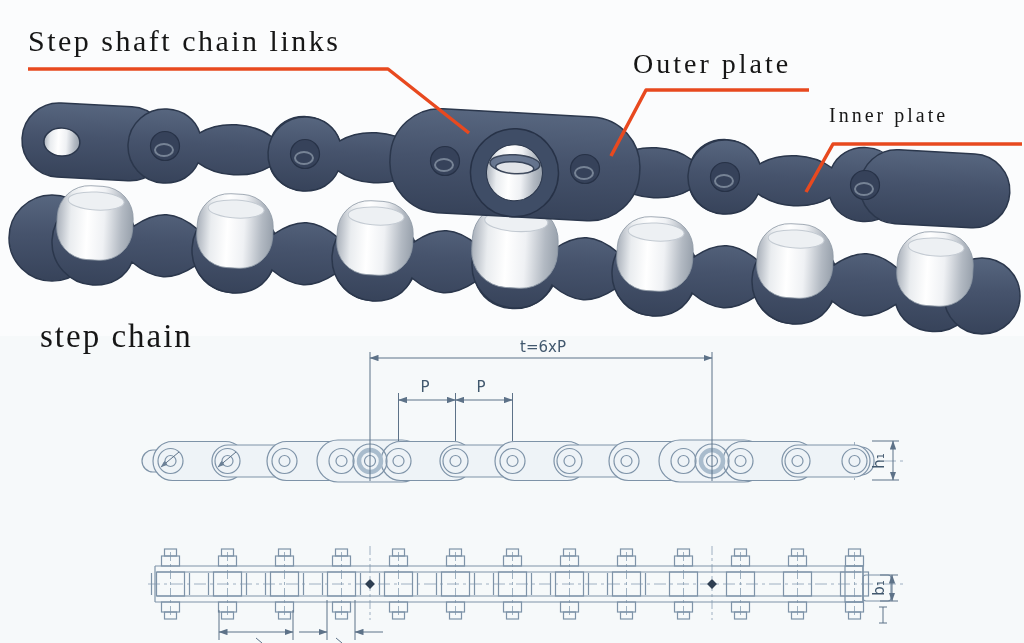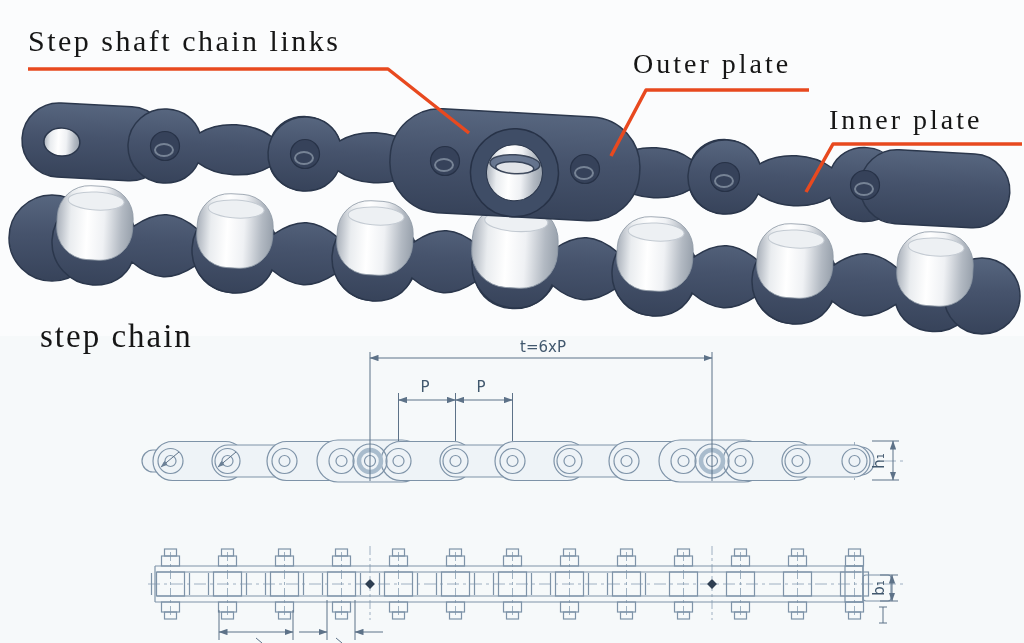--- a/index.html
+++ b/index.html
@@ -2,21 +2,21 @@
 <html><head>
 <meta charset="utf-8">
 <style>
   html,body{margin:0;padding:0;background:#ffffff;}
   .stage{position:relative;width:1024px;height:643px;background:#fbfcfd;overflow:hidden;
          font-family:"Liberation Serif",serif;}
   .stage svg{position:absolute;left:0;top:0;}
   .lbl{position:absolute;color:#161616;white-space:nowrap;z-index:6;}
   .lbl-step{left:28px;top:24px;font-size:30px;letter-spacing:2.5px;}
   .lbl-outer{left:633px;top:48px;font-size:28px;letter-spacing:3px;}
-  .lbl-inner{left:829px;top:104px;font-size:28px;letter-spacing:3px;}
+  .lbl-inner{left:829px;top:104px;font-size:20px;letter-spacing:3px;}
   .lbl-caption{left:40px;top:290px;font-size:33px;letter-spacing:2px;margin-top:28px;}
   .dln{stroke:#7e93a8;stroke-width:1.2;fill:none;}
   .dfill{fill:#eef3f7;}
   .dim{stroke:#5d7288;stroke-width:1;fill:none;}
   .cl{stroke:#8aa0b4;stroke-width:0.8;fill:none;}
   .dimtxt{font-family:"DejaVu Sans",sans-serif;font-size:15px;fill:#41586e;}
 </style>
 </head>
 <body>
 

